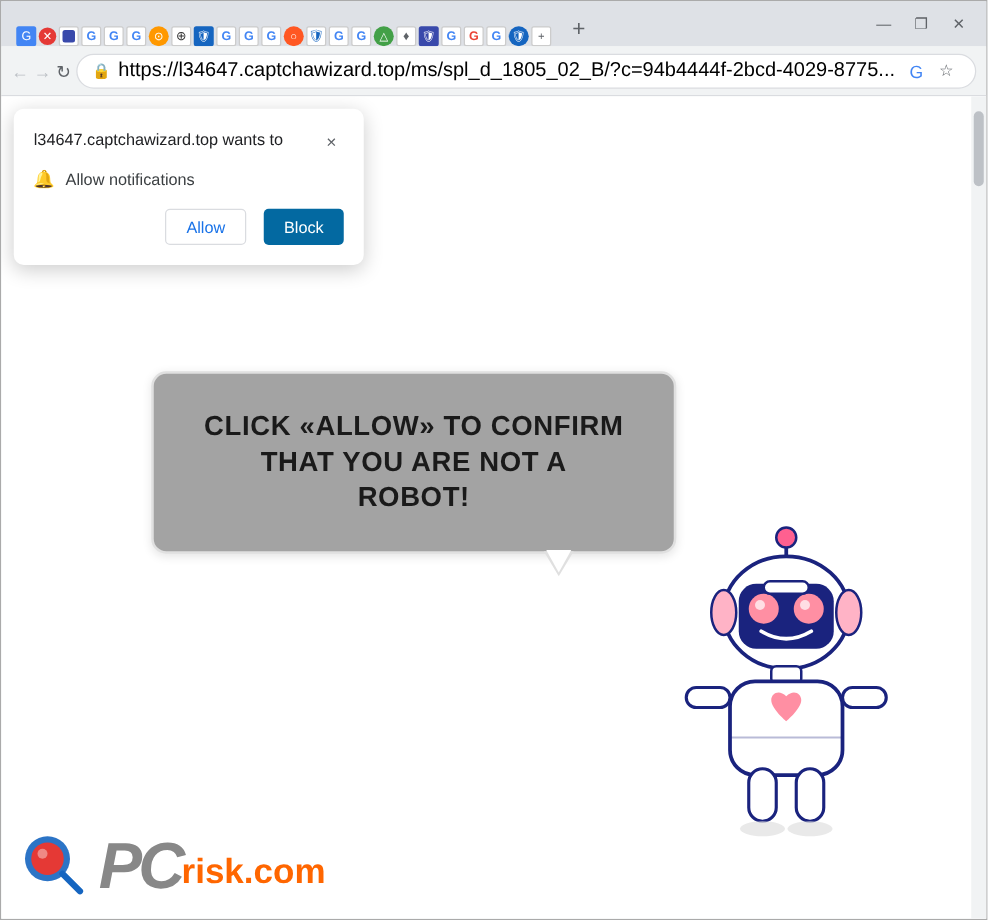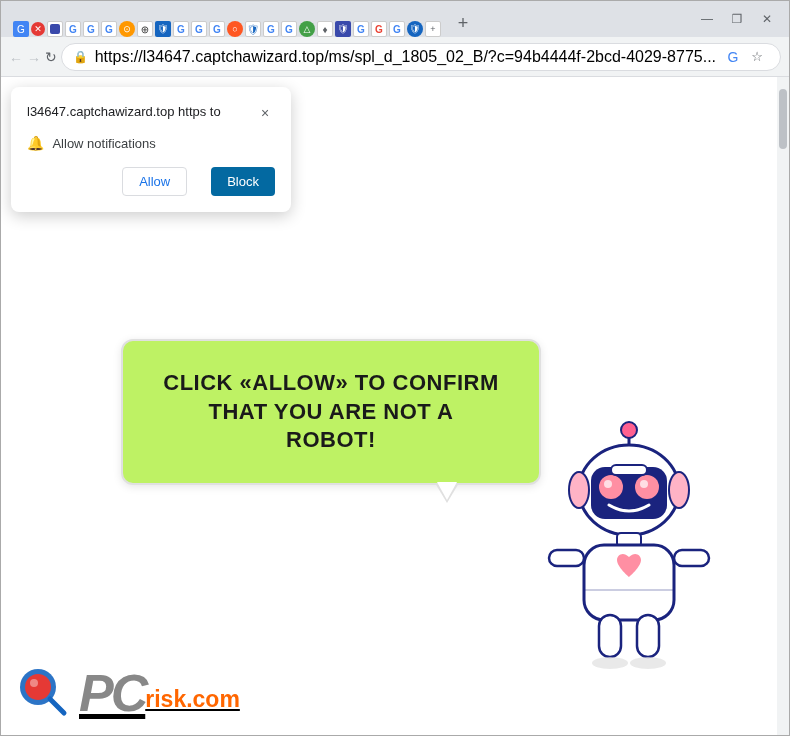--- a/index.html
+++ b/index.html
@@ -224,21 +224,21 @@
     }
 
     .permission-text {
       font-size: 13px;
       color: #3c4043;
     }
 
     .popup-buttons {
       display: flex;
       justify-content: flex-end;
-      gap: 24px;
+      gap: 14px;
     }
 
     .btn-allow {
       padding: 6px 16px;
       background: #fff;
       color: #1a73e8;
       border: 1px solid #dadce0;
       border-radius: 4px;
       font-size: 13px;
       cursor: pointer;
@@ -255,28 +255,27 @@
       cursor: pointer;
       font-weight: 500;
     }
 
     
     .speech-bubble {
       position: absolute;
       left: 50%;
       top: 50%;
       transform: translate(-50%, -80%);
-      background: #bef264;
+      background: #a3a3a3;
       border: 2px solid #e0e0e0;
       border-radius: 12px;
       padding: 28px 40px;
       max-width: 420px;
       text-align: center;
       box-shadow: 0 2px 8px rgba(0,0,0,0.1);
-      margin-top: 42px;
     }
 
     .speech-bubble::after {
       content: '';
       position: absolute;
       bottom: -20px;
       right: 80px;
       width: 0;
       height: 0;
       border-left: 12px solid transparent;
@@ -321,21 +320,20 @@
       left: 15px;
       display: flex;
       align-items: center;
       gap: 8px;
     }
 
     .logo-row {
       display: flex;
       align-items: flex-end;
       gap: 0;
-      text-decoration: underline;
     }
 
     
     .scrollbar {
       position: absolute;
       right: 0;
       top: 0;
       width: 12px;
       height: 100%;
       background: #f1f3f4;
@@ -416,21 +414,21 @@
       <div class="toolbar-icon">👤</div>
       <div class="toolbar-icon" style="font-size:16px;">⊞</div>
       <div class="toolbar-icon" style="font-size:18px;">⋮</div>
     </div>
   </div>
 
   <div class="page-content">
 
     <div class="notification-popup">
       <div class="popup-header">
-        <span class="popup-title">l34647.captchawizard.top https to</span>
+        <span class="popup-title">l34647.captchawizard.top wants to</span>
         <div class="popup-close">×</div>
       </div>
       <div class="popup-permission">
         <span class="bell-icon">🔔</span>
         <span class="permission-text">Allow notifications</span>
       </div>
       <div class="popup-buttons">
         <button class="btn-allow">Allow</button>
         <button class="btn-block">Block</button>
       </div>
@@ -485,21 +483,21 @@
     <div class="pcrisk-logo">
 
       <svg width="55" height="55" viewBox="0 0 55 55" xmlns="http://www.w3.org/2000/svg">
         <circle cx="22" cy="22" r="18" fill="#1565c0" opacity="0.9"></circle>
         <circle cx="22" cy="22" r="13" fill="#e53935"></circle>
         <circle cx="18" cy="18" r="4" fill="white" opacity="0.4"></circle>
         <line x1="34" y1="34" x2="48" y2="48" stroke="#1565c0" stroke-width="5" stroke-linecap="round"></line>
       </svg>
       <div class="logo-row">
         <span style="font-size:52px;font-weight:900;font-style:italic;color:#888;line-height:1;letter-spacing:-3px;">PC</span>
-        <span style="font-size:23px;font-weight:700;color:#ff6600;align-self:flex-end;margin-bottom:6px;">risk.com</span>
+        <span style="font-size:28px;font-weight:700;color:#ff6600;align-self:flex-end;margin-bottom:6px;">risk.com</span>
       </div>
     </div>
 
     <div class="scrollbar">
       <div class="scrollbar-thumb"></div>
     </div>
 
   </div>
 </div>
 

